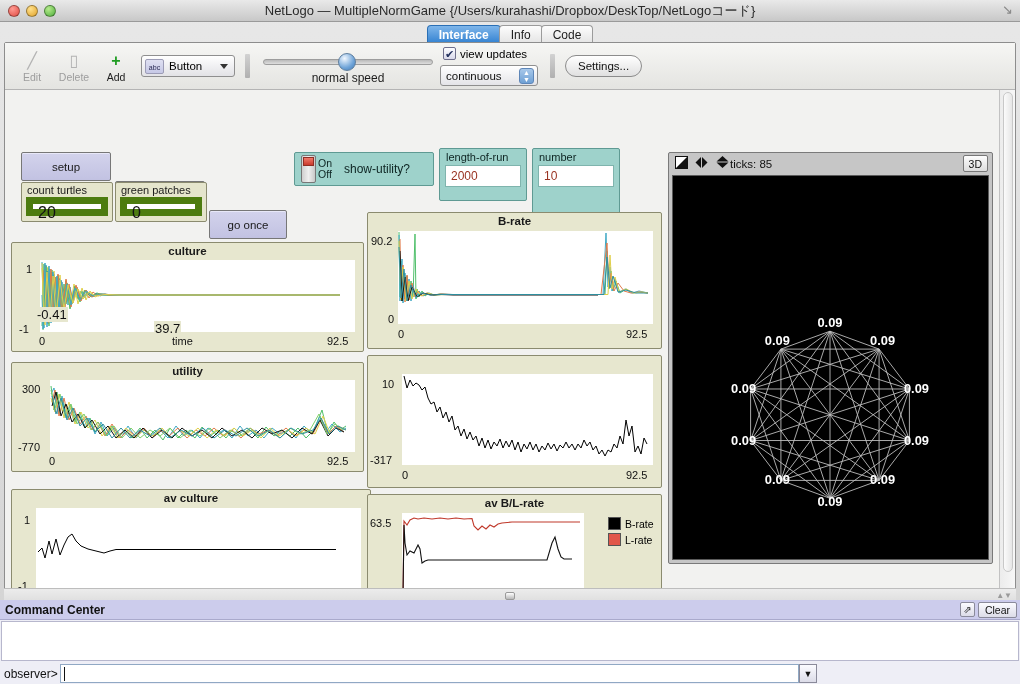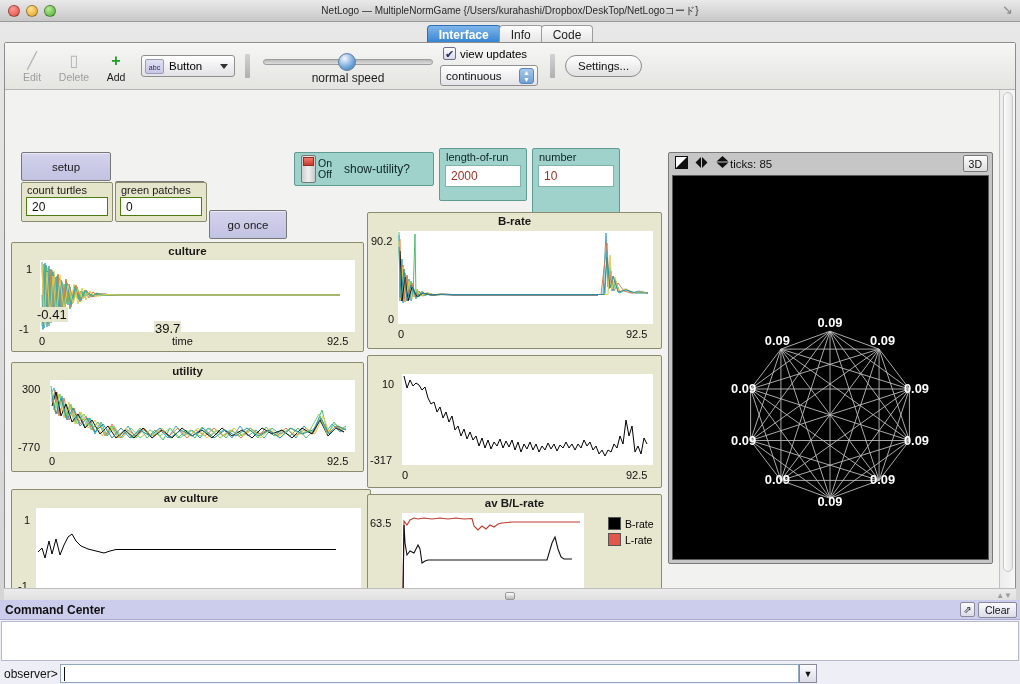--- a/index.html
+++ b/index.html
@@ -23,21 +23,21 @@
     border-bottom: 1px solid #9a9a9a;
     display: flex; align-items: center;
   }
   .traffic { display: flex; gap: 6px; margin-left: 8px; }
   .dot { width: 12px; height: 12px; border-radius: 50%; border: 1px solid rgba(0,0,0,.35); }
   .dot.red    { background: radial-gradient(circle at 35% 30%, #ff9a92, #e04b42); }
   .dot.yellow { background: radial-gradient(circle at 35% 30%, #ffe08a, #e0a32c); }
   .dot.green  { background: radial-gradient(circle at 35% 30%, #b6eb8d, #4fae3c); }
   .win-title {
     position: absolute; left: 0; right: 0; text-align: center;
-    font-size: 10px; color: #2a2a2a;
+    font-size: 13px; color: #2a2a2a;
   }
   .resize-corner {
     position: absolute; right: 4px; top: 3px; width: 14px; height: 14px;
     color: #8a8a8a; font-size: 13px; line-height: 14px;
   }
 
   
   .tabstrip {
     position: absolute; left: 0; top: 22px; width: 1020px; height: 22px;
     display: flex; justify-content: center; align-items: flex-end;
@@ -164,22 +164,22 @@
     box-shadow: inset 0 1px 0 #e8e8f8;
   }
   .btnw .cycle {
     position: absolute; right: 5px; bottom: 2px; font-size: 10px; color: #1a1a1a;
   }
   .monitor {
     border: 1px solid #8b8b6f; background: #e5e5cc; border-radius: 2px;
   }
   .monitor .mlabel { font-size: 11px; color: #1a1a1a; padding: 1px 4px 0 5px; }
   .monitor .mval {
-    margin: 1px 4px 3px 4px; height: 19px; background: #fff; border: 1px solid #4d7c0f;
-    font-size: 12px; line-height: 18px; padding-left: 5px; color: #111;
+    margin: 1px 4px 3px 4px; height: 19px; background: #fff; border: 7px solid #4d7c0f;
+    font-size: 16px; line-height: 18px; padding-left: 5px; color: #111;
   }
   .inputw {
     border: 1px solid #5f9a93; background: #9ed2cb; border-radius: 2px;
   }
   .inputw .ilabel { font-size: 11px; color: #0d2422; padding: 2px 0 0 6px; }
   .inputw .ival {
     margin: 2px 5px 4px 5px; height: 22px; background: #fff; border: 1px solid #7fb4ad;
     font-size: 12px; line-height: 21px; padding-left: 5px; color: #993322;
   }
   .switchw {

